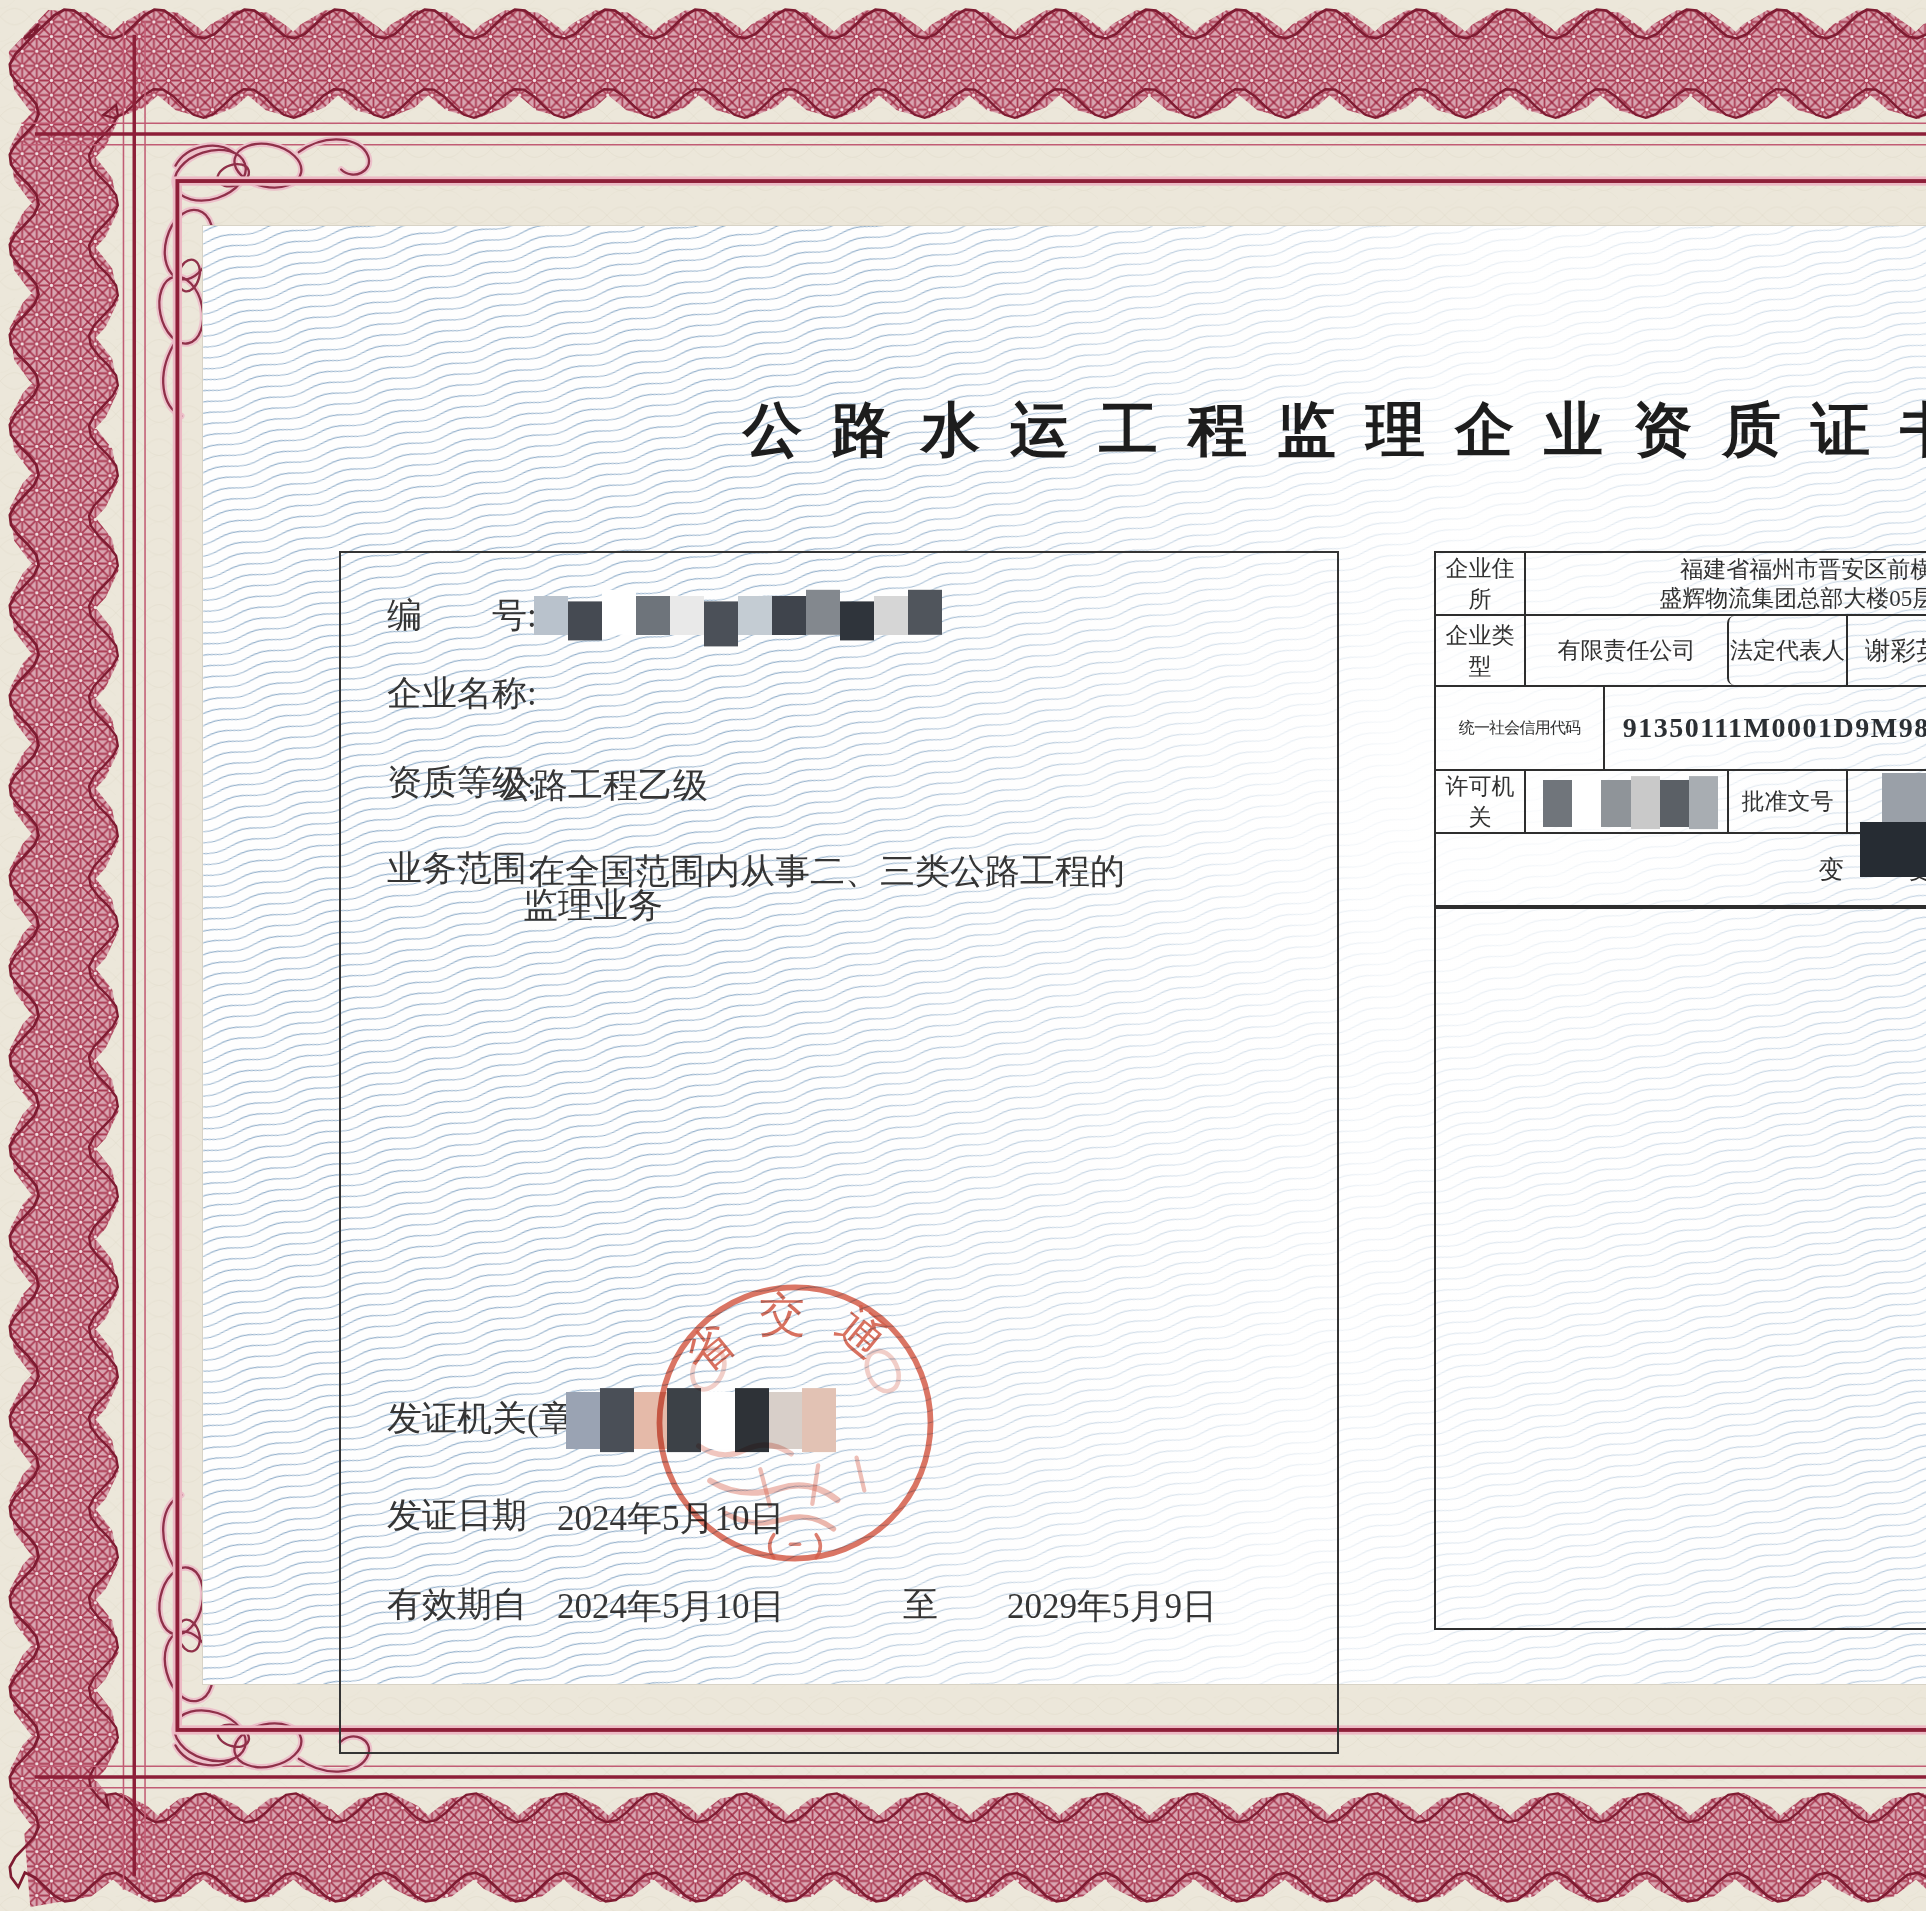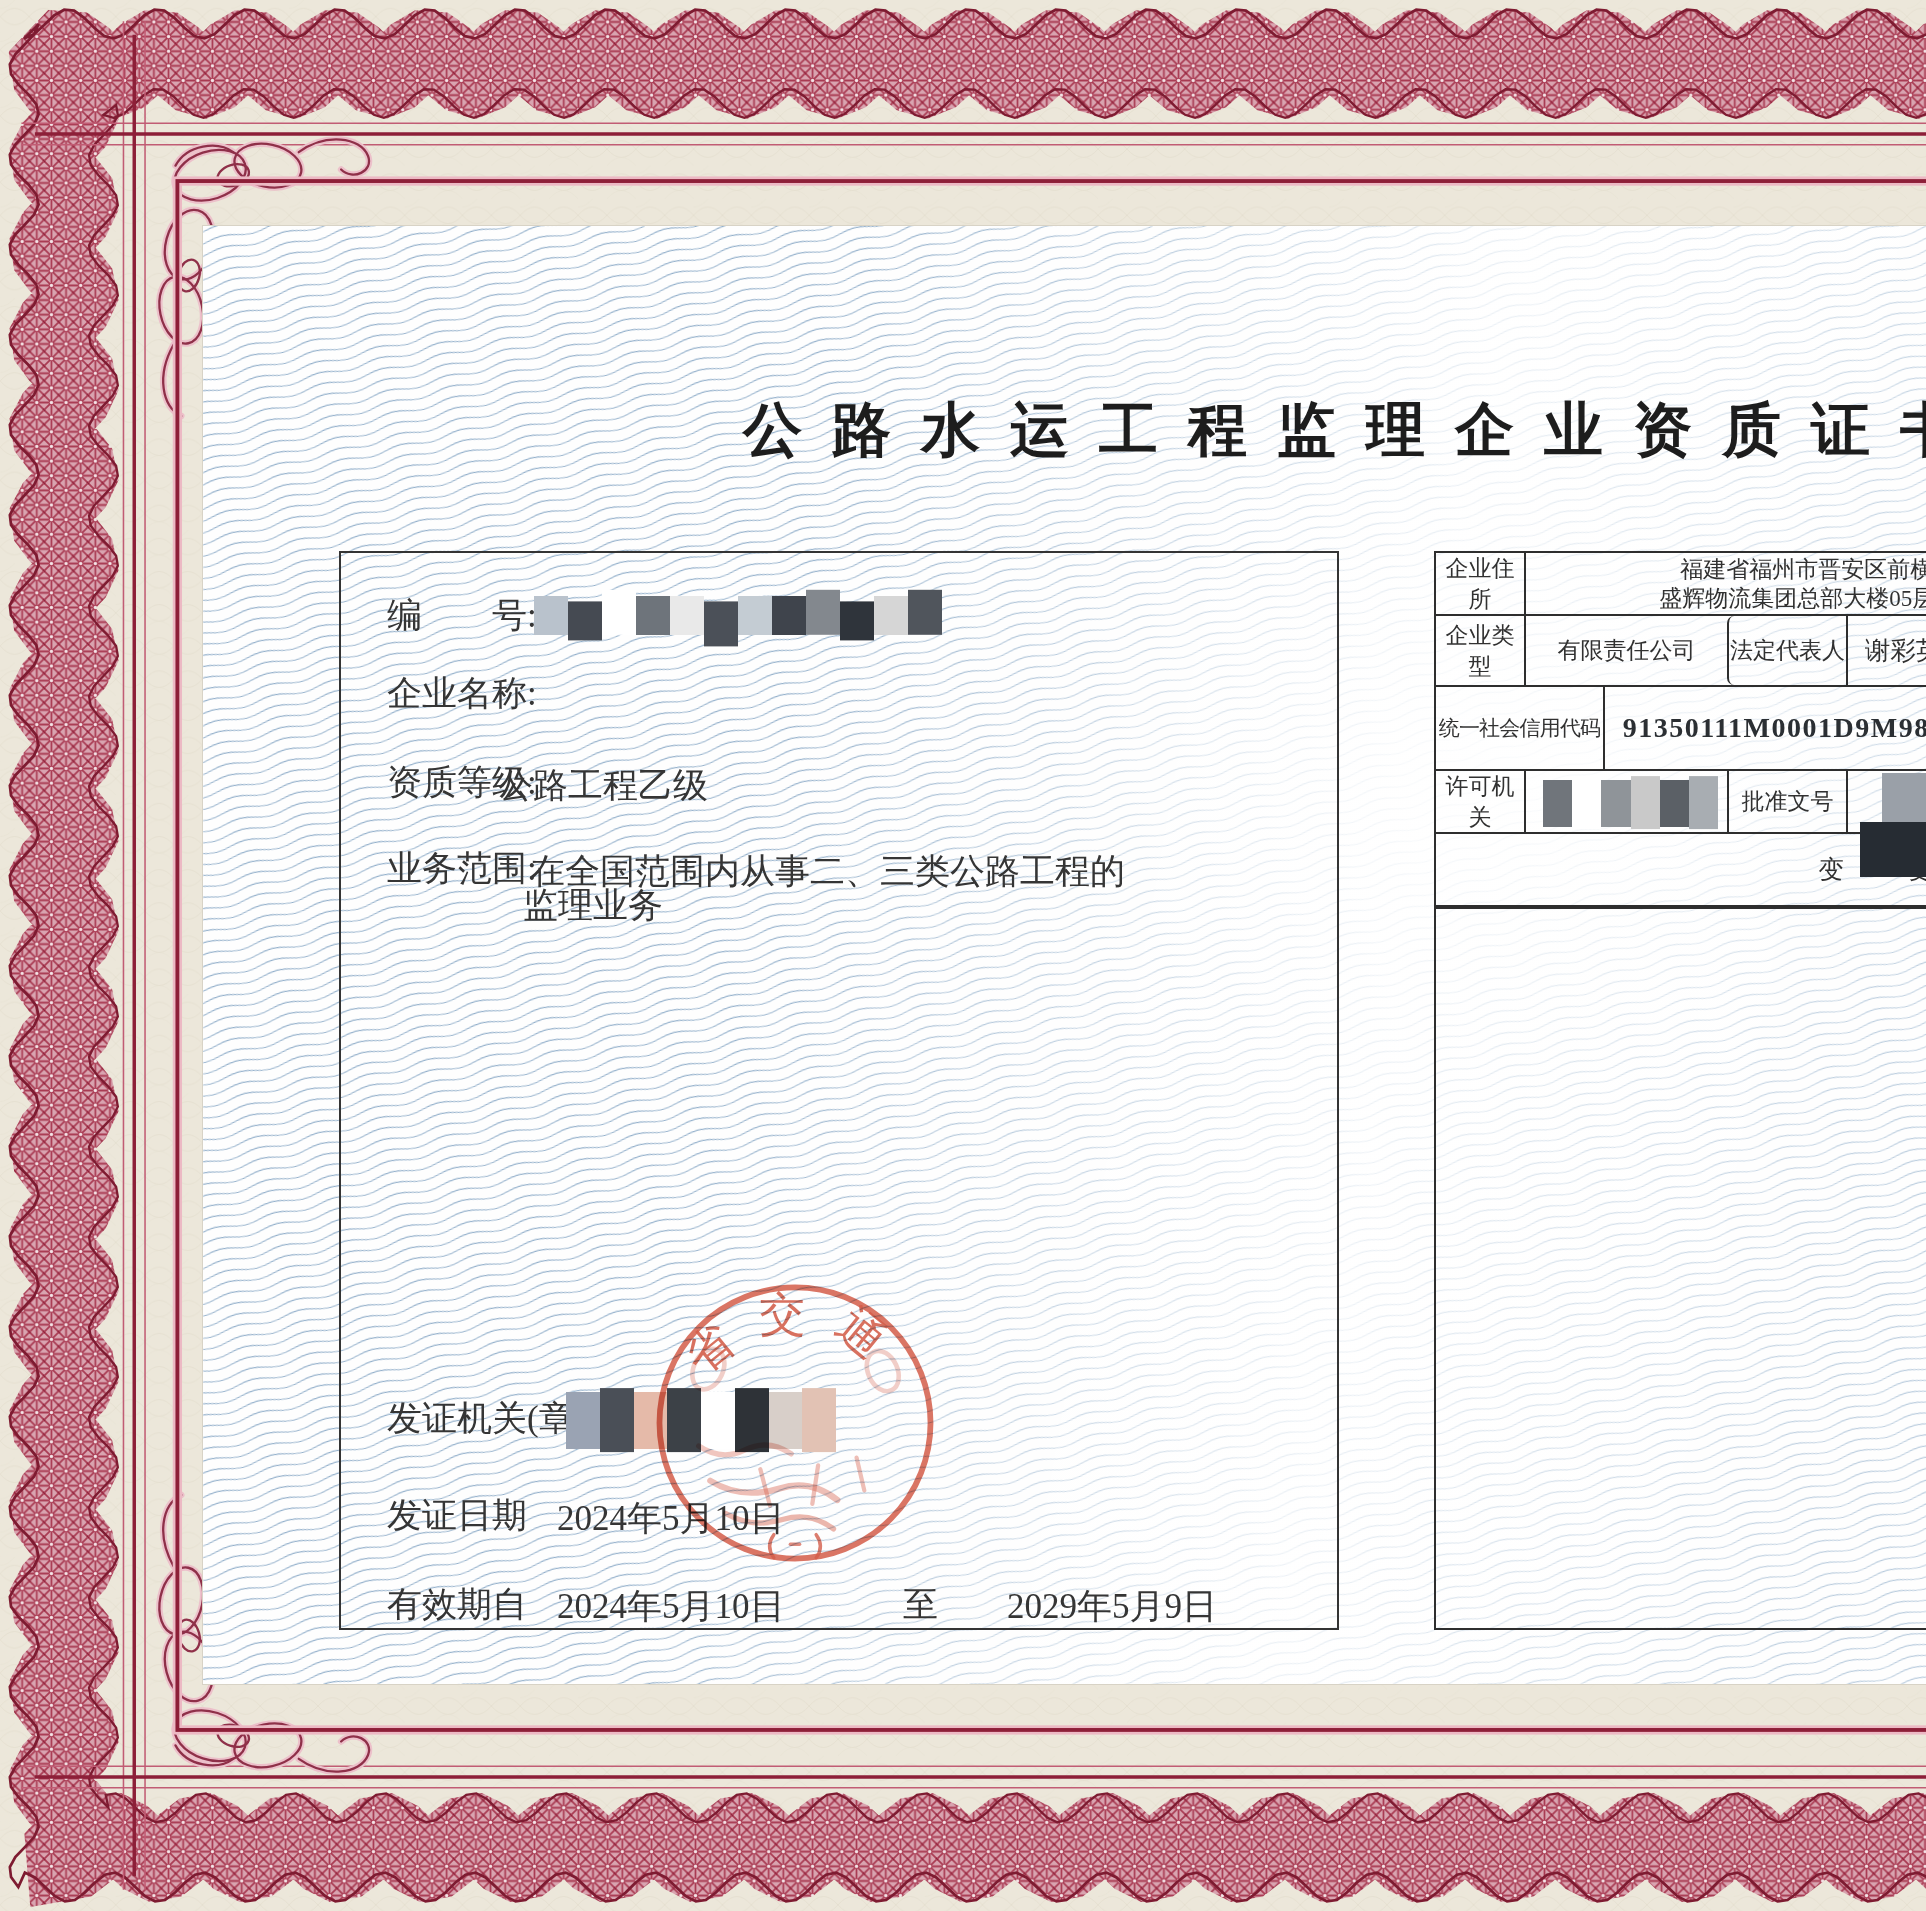--- a/index.html
+++ b/index.html
@@ -13,34 +13,34 @@
   #waves-wrap{position:absolute;inset:0;overflow:hidden;}
   #waves-fade{position:absolute;inset:0;
       background:linear-gradient(100deg, rgba(255,255,255,0) 26%, rgba(255,255,255,.82) 52%,
                  rgba(255,255,255,.38) 72%, rgba(255,255,255,.12) 100%);}
   #waves-blob{position:absolute;inset:0;
       background:radial-gradient(ellipse 693px 424px at 58% 38%, rgba(255,255,255,.85), rgba(255,255,255,0) 70%);}
   
   #title{position:absolute;left:202px;top:391px;width:2298px;text-align:center;
          font-size:59px;font-weight:700;letter-spacing:30px;padding-left:30px;box-sizing:border-box;color:#1d1d1d;}
   
-  #leftbox{position:absolute;left:339px;top:551px;width:1000px;height:1079px;
+  #leftbox{position:absolute;left:339px;top:551px;width:1000px;height:1203px;
            border:2.3px solid #343434;box-sizing:border-box;}
   .lline{position:absolute;font-size:35px;white-space:pre;color:#353535;}
   
   #table{position:absolute;left:1434px;top:551px;width:975px;height:1079px;
          border:2.3px solid #2e2e2e;box-sizing:border-box;display:flex;flex-direction:column;font-size:23px;color:#313131;}
   .trow{display:flex;border-bottom:2.3px solid #2e2e2e;box-sizing:border-box;}
   .trow:last-child{border-bottom:none;flex:1;}
   .tcell{display:flex;align-items:center;justify-content:center;box-sizing:border-box;text-align:center;}
   .tcell + .tcell{border-left:2.3px solid #2e2e2e;}
   .addr{flex-direction:column;line-height:29px;padding-right:239px;}
   .addr div{white-space:nowrap;}
   .lab{flex:0 0 88px;}
-  .labwide{flex:0 0 167px;font-size:21px;letter-spacing:-0.8px;font-family:Liberation Serif, serif;}
+  .labwide{flex:0 0 167px;font-size:16px;letter-spacing:-0.8px;font-family:Liberation Serif, serif;}
   .credit-val{justify-content:flex-start;padding-left:17.7px;font-size:28px;letter-spacing:1.5px;font-weight:600;color:#2b2f33;}
   .legal-val{justify-content:flex-start;padding-left:17px;font-size:25.4px;}
   .change-row{align-items:center;justify-content:center;font-size:25.4px;letter-spacing:65px;padding-left:65px;box-sizing:border-box;}
   
   .mosaic{position:absolute;display:flex;overflow:visible;}
   .mosaic i{flex:1;height:100%;display:block;}
   .mosaic.jag i:nth-child(3n){transform:translateY(-6.2px);height:115%;}
   .mosaic.jag i:nth-child(4n+2){transform:translateY(5.4px);}
   .mosaic.jag2 i:nth-child(2n){transform:translateY(-3.9px);height:112%;}
   #seal{position:absolute;left:641px;top:1269px;mix-blend-mode:multiply;opacity:.92;}

